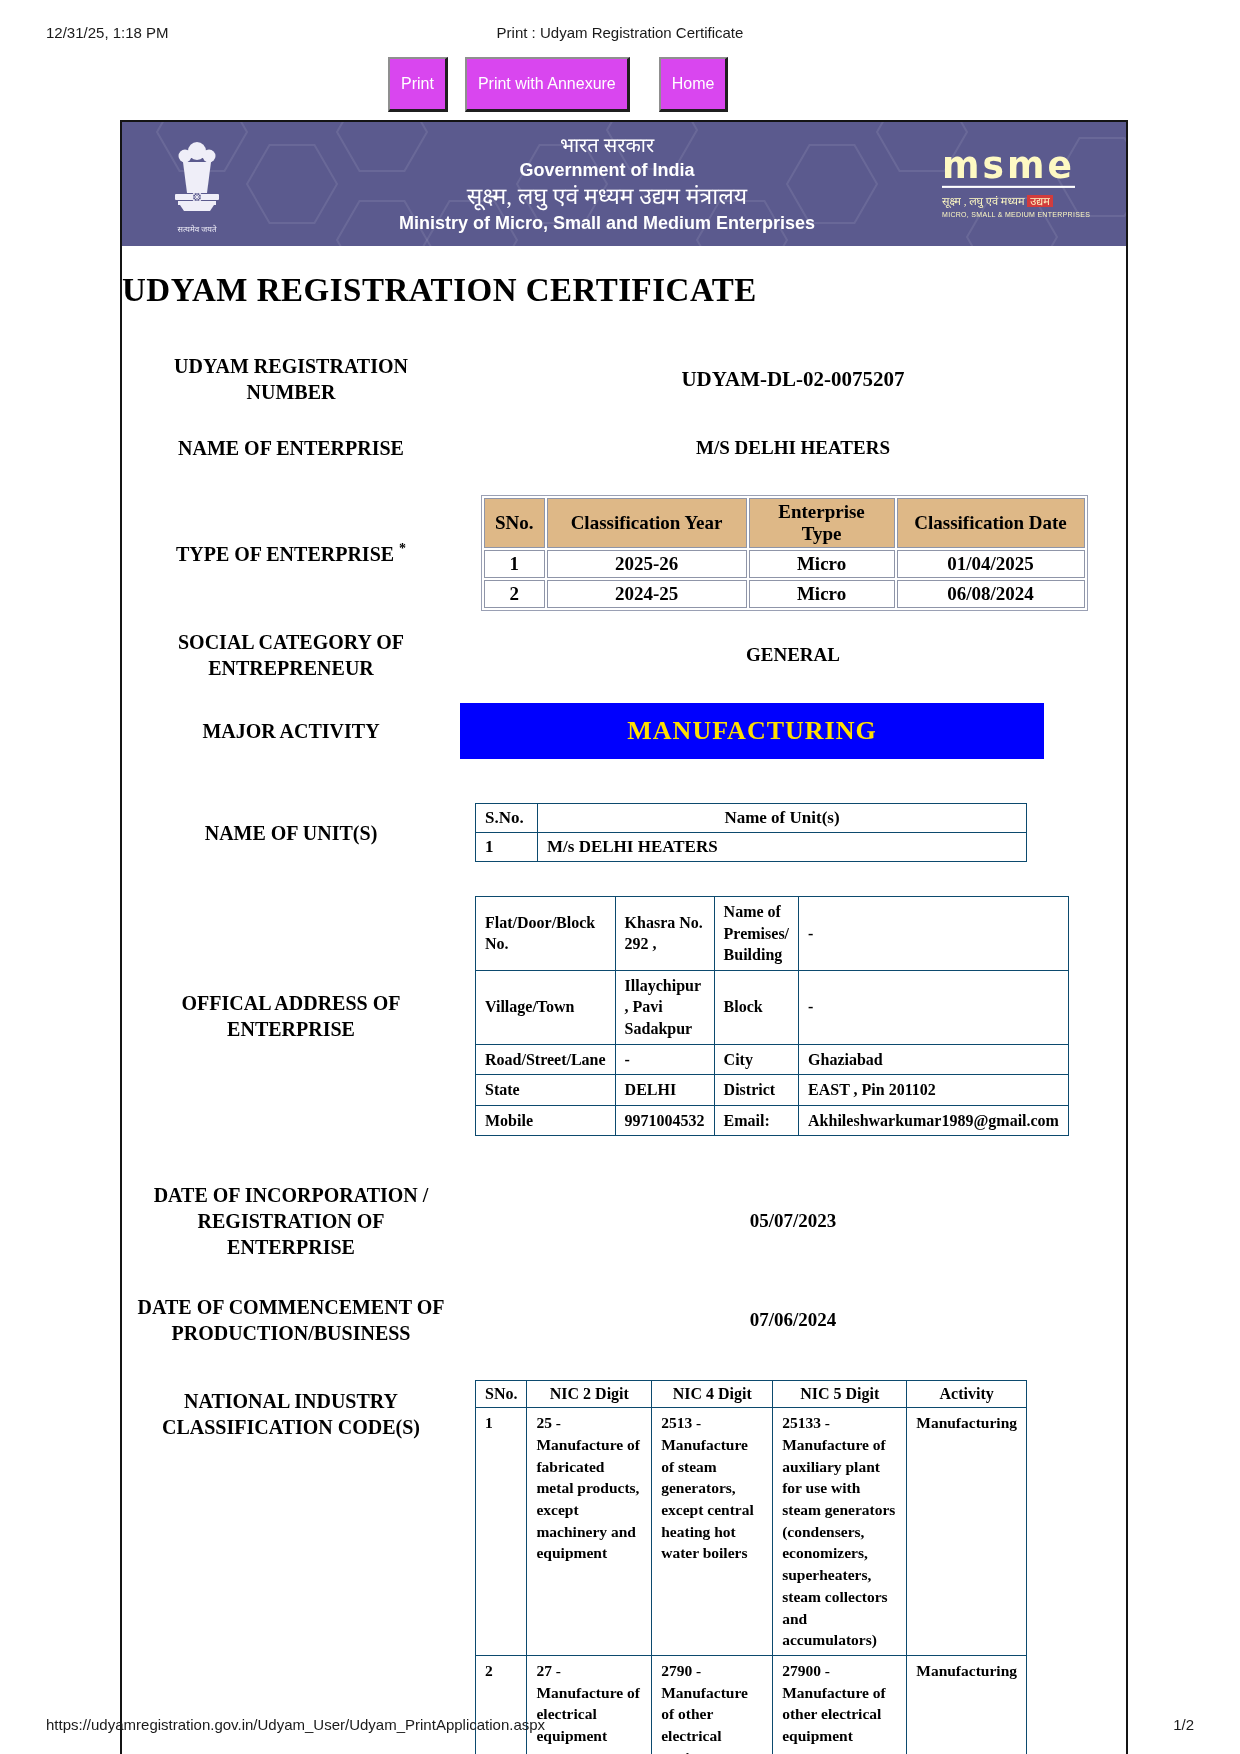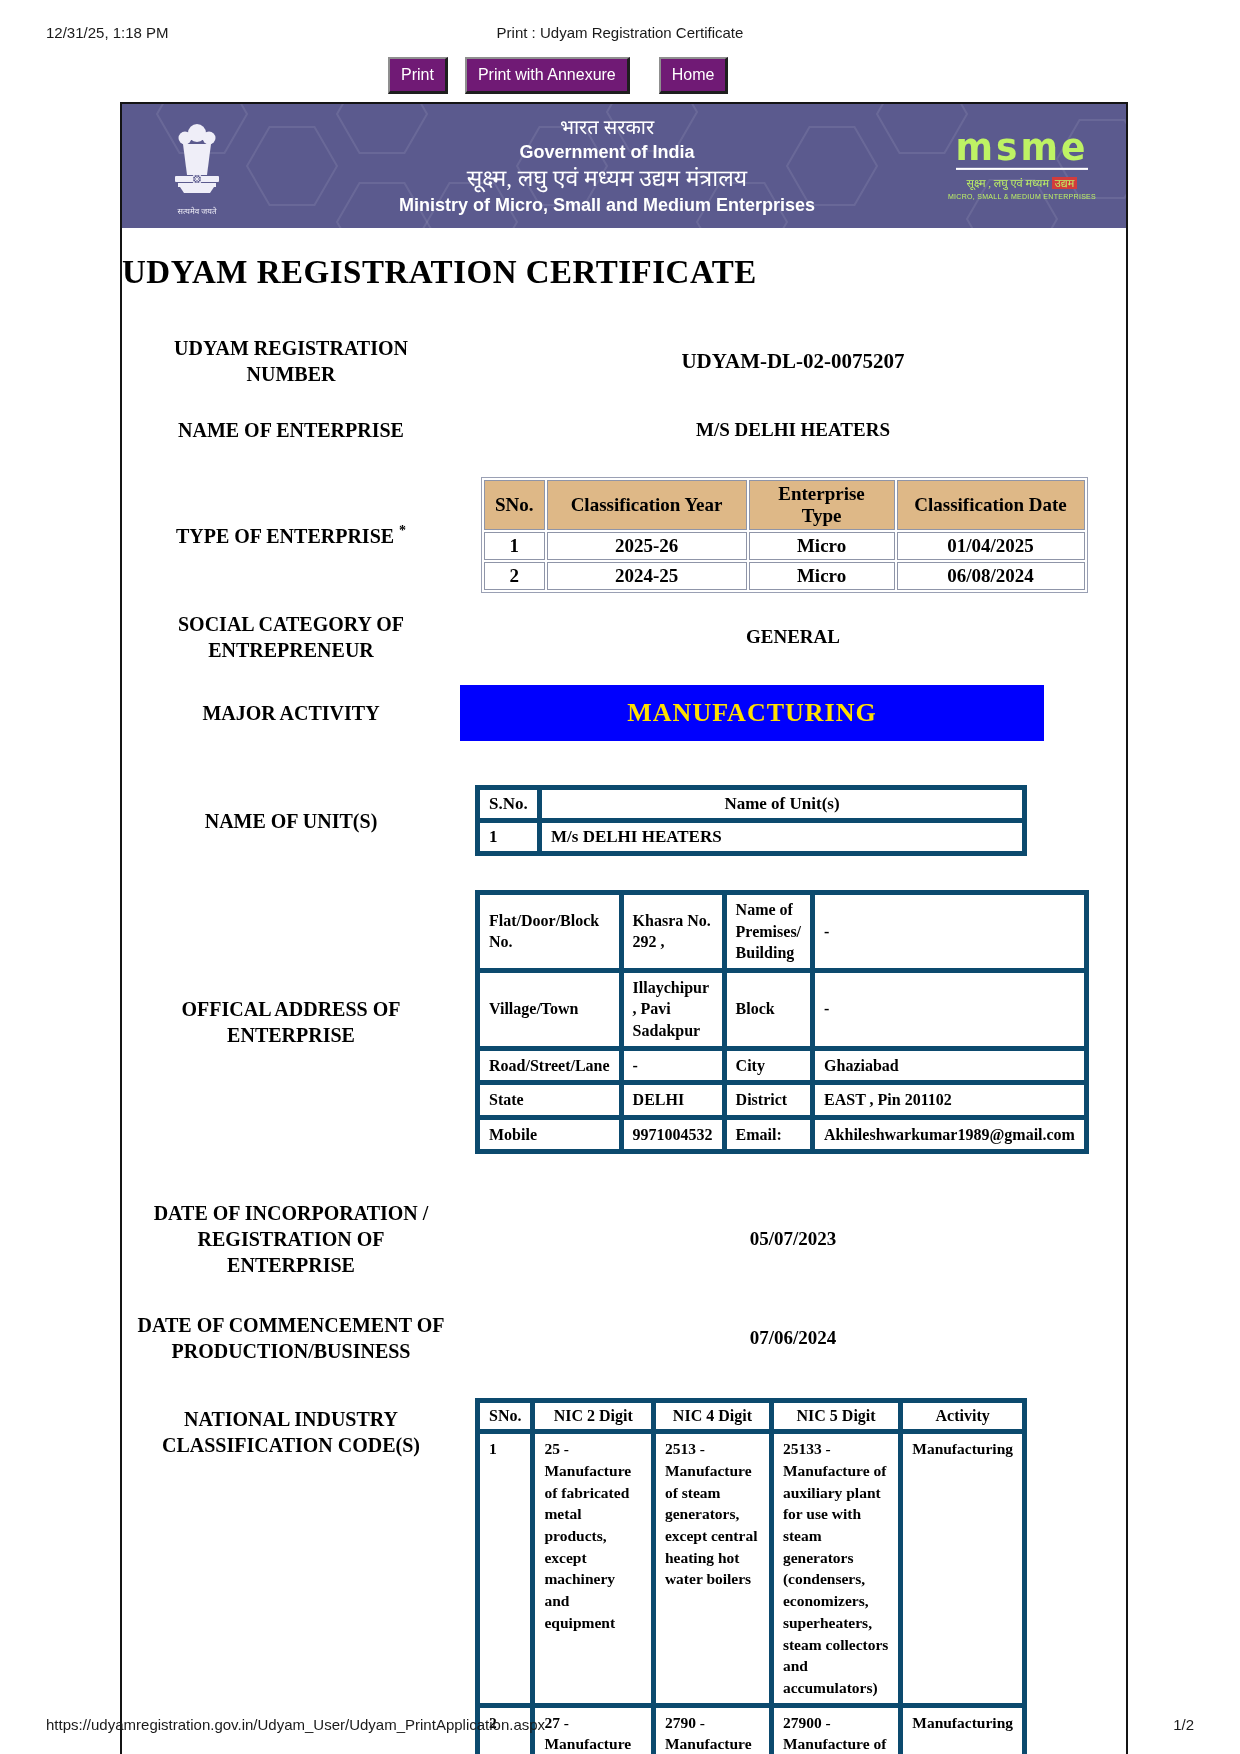--- a/index.html
+++ b/index.html
@@ -10,22 +10,22 @@
   }
   
   .print-header { display:flex; padding:24px 46px 0 46px; font-size:15px; color:#1a1a1a; }
   .print-header .dt { width:330px; }
   .print-header .ttl { flex:1; text-align:center; }
   .print-header .sp { width:330px; }
 
   
   .toolbar { display:flex; margin:16px 0 0 388px; }
   .btn {
-    background:#701a75; color:#ffffff; font-size:16px; font-family:"Liberation Sans",sans-serif;
-    padding:7px 11px; cursor:pointer;
+    background:#d946ef; color:#ffffff; font-size:16px; font-family:"Liberation Sans",sans-serif;
+    padding:16px 11px; cursor:pointer;
     border-style:solid; border-width:2px 3px 3px 2px; border-color:#8f8f8f #1f1f1f #1f1f1f #8f8f8f;
   }
   .btn + .btn { margin-left:17px; }
   .btn.home { margin-left:29px; }
 
   
   .certificate {
     margin:8px 0 0 120px; width:1008px; border:2px solid #141414; border-bottom:none;
     padding-bottom:30px; font-family:"Liberation Serif","DejaVu Serif",serif;
   }
@@ -33,21 +33,21 @@
   
   .banner { position:relative; height:124px; background:#5b5a8e; display:flex; align-items:center; overflow:hidden; }
   .hexes { position:absolute; inset:0; }
   .emblem-wrap { position:relative; width:150px; display:flex; flex-direction:column; align-items:center; }
   .emblem-caption { color:#efeef8; font-size:8px; margin-top:2px; font-family:"Liberation Sans",sans-serif; }
   .banner-center { position:relative; flex:1; text-align:center; color:#ffffff; }
   .banner-center .hi1 { font-size:20px; line-height:1.25;text-align:center; }
   .banner-center .en1 { font-size:18px; font-weight:700; line-height:1.35; font-family:"Liberation Sans",sans-serif; }
   .banner-center .hi2 { font-size:23px; line-height:1.3; }
   .banner-center .en2 { font-size:18px; font-weight:700; line-height:1.3; font-family:"Liberation Sans",sans-serif; }
-  .msme-logo { position:relative; width:160px; margin-right:24px; text-align:center; color:#bef264; }
+  .msme-logo { position:relative; width:160px; margin-right:24px; text-align:left; color:#fef9c3; }
   .msme-word {
     font-family:"DejaVu Sans",sans-serif; font-weight:900; font-size:36px; line-height:0.9;
     letter-spacing:3px; transform:scaleY(1.05); display:inline-block; border-bottom:2px solid #fff; padding-bottom:3px;
   }
   .msme-hi { font-size:11px; margin-top:5px; white-space:nowrap; }
   .msme-hi .red { background:#d23c3c; padding:0 3px; }
   .msme-en { font-size:7px; letter-spacing:0.3px; margin-top:3px; font-family:"Liberation Sans",sans-serif; white-space:nowrap; }
 
   .cert-title { text-align:left; font-size:33px; font-weight:700; margin-top:26px; letter-spacing:0.5px; }
 
@@ -72,21 +72,21 @@
   .cl-c0{width:48px}.cl-c1{width:200px}.cl-c2{width:146px}.cl-c3{width:188px}
 
   
   .activity-box {
     align-self:flex-start; width:584px; background:#0000fe; color:#ffdf00;
     font-size:26px; font-weight:700; text-align:center; padding:13px 0; letter-spacing:1px;
   }
 
   
   table.plain { border-collapse:collapse; margin-left:15px; }
-  table.plain th, table.plain td { border:5px solid #0c4a6e; font-weight:700; padding:4px 9px; }
+  table.plain th, table.plain td { border:1px solid #0c4a6e; font-weight:700; padding:4px 9px; }
 
   table.units { width:552px; }
   table.units th, table.units td { font-size:17px; text-align:left; }
   table.units th.name { text-align:center; }
   .un-c0{width:62px}
 
   table.address { width:552px; }
   table.address td { font-size:16px; vertical-align:middle; line-height:1.35; }
   .ad-c0{width:132px}.ad-c1{width:100px}.ad-c2{width:84px}
 

